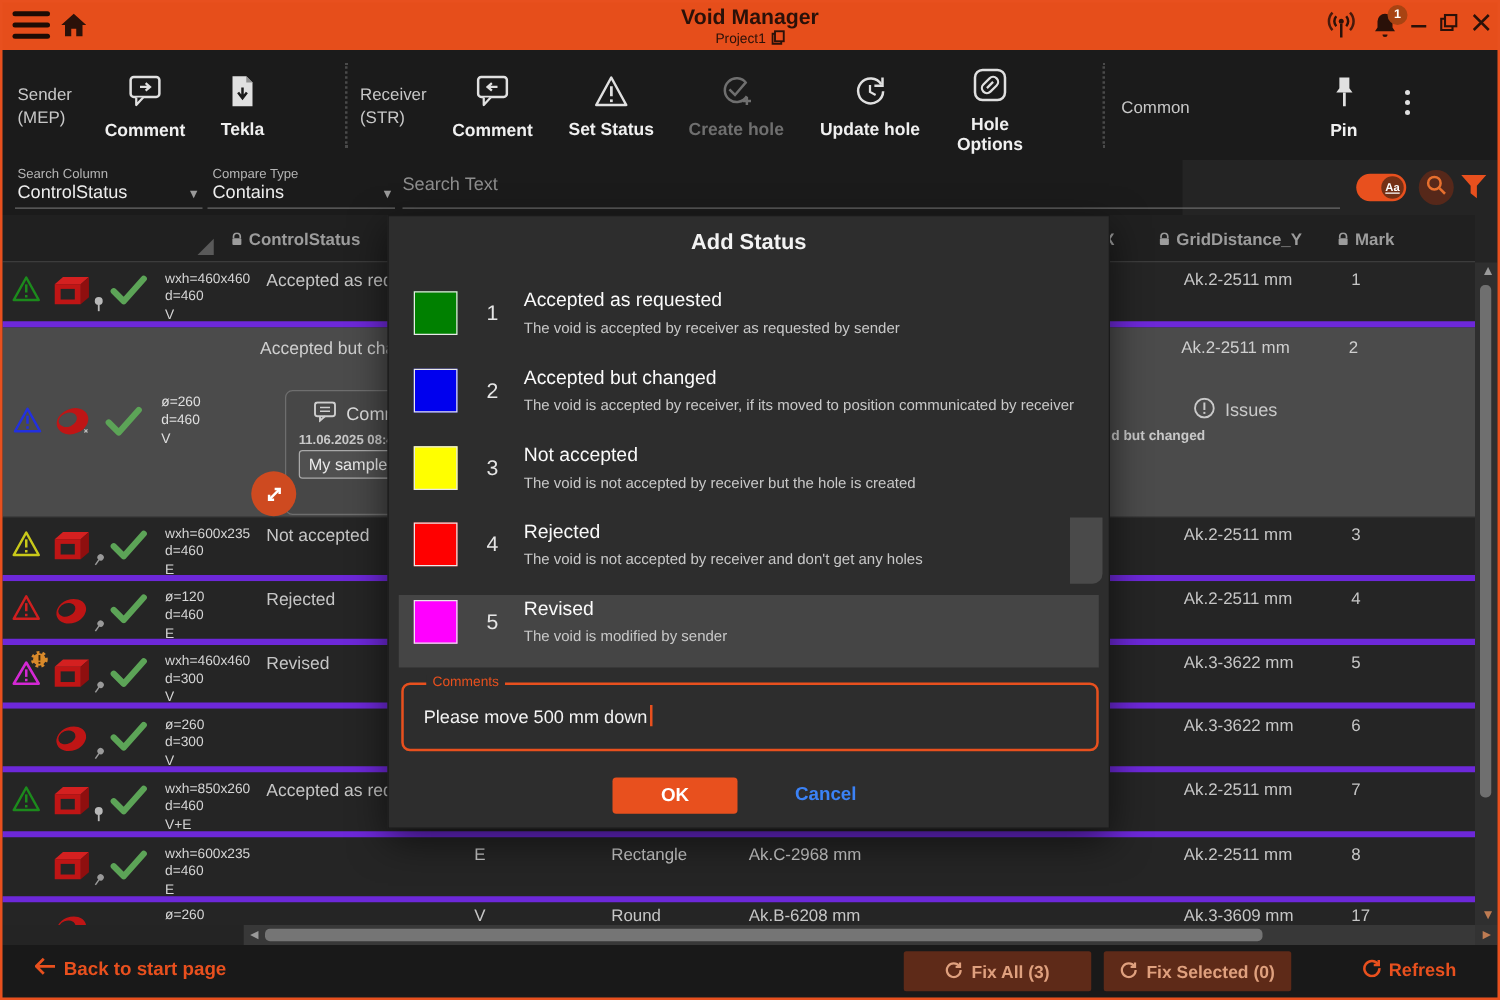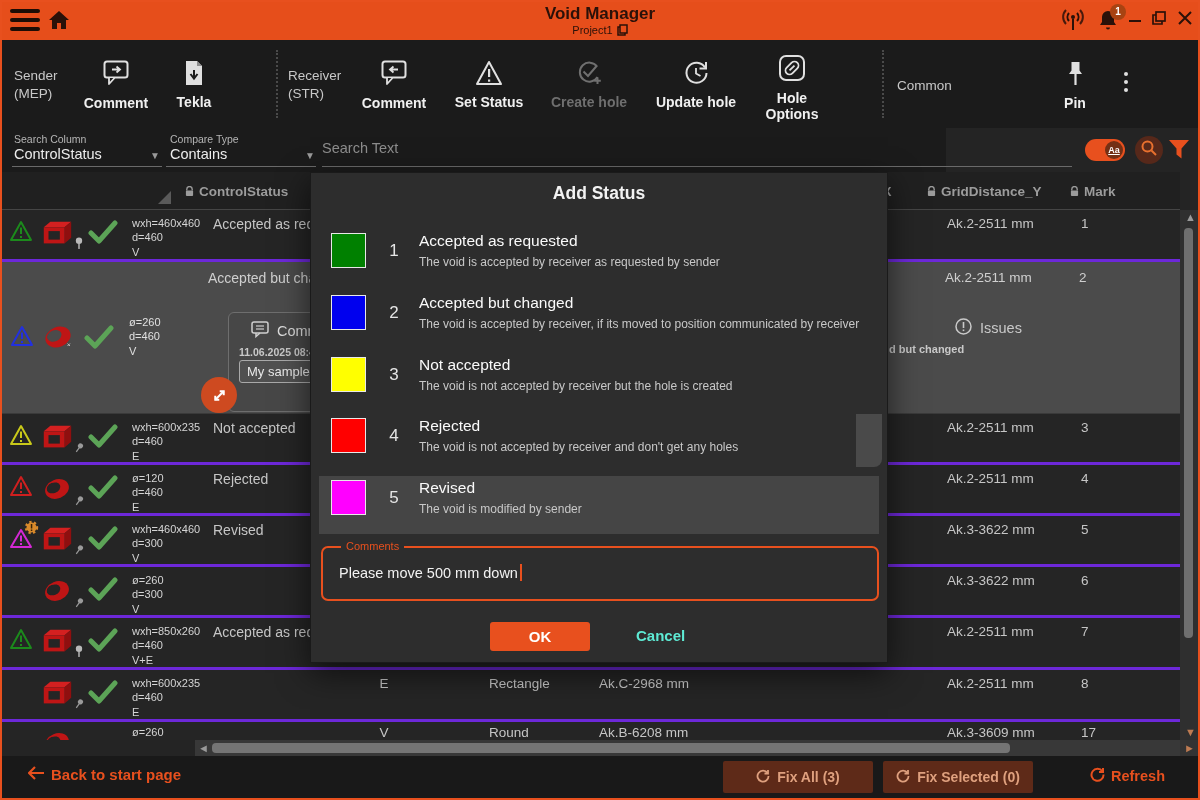--- a/index.html
+++ b/index.html
@@ -48,21 +48,21 @@
   #filter-btn { position:absolute; left:1166px; top:11px; cursor:pointer; }
 
   
   #thead { position:absolute; left:2px; top:172px; width:1178px; height:38px; background:#202020; border-bottom:1px solid #454545; }
   .hdr { position:absolute; top:0; height:38px; display:flex; align-items:center; gap:5px;
     font-weight:bold; color:#9c9c9c; font-size:13.5px; }
   #hdr-grip { position:absolute; left:156px; top:19px; width:0; height:0;
     border-left:13px solid transparent; border-bottom:13px solid #5a5a5a; }
 
   
-  .trow { position:absolute; left:2px; width:1178px; background:#252525; border-bottom:3px solid #6d28d9;
+  .trow { position:absolute; left:2px; width:1178px; background:#252525; border-bottom:5px solid #6d28d9;
     display:flex; align-items:flex-start; padding-top:6px; }
   .c-warn { width:38px; display:flex; justify-content:center; padding-top:4px; }
   .c-elem { width:40px; position:relative; padding-top:2px; }
   .c-check { width:46px; display:flex; justify-content:center; padding-top:4px; }
   .c-dims { width:87px; padding-left:6px; font-size:11px; color:#d5d5d5; line-height:1.3; }
   .c-status { width:106px; font-size:14px; color:#c6c6c6; overflow:hidden; white-space:nowrap; }
   .c-sys { width:130px; text-align:center; font-size:13.5px; color:#c6c6c6; }
   .c-shape { width:150px; padding-left:40px; font-size:13.5px; color:#c6c6c6; }
   .c-gdx { width:290px; text-align:left; padding-right:8px; font-size:13.5px; color:#c6c6c6; }
   .c-gdy { width:165px; padding-left:58px; font-size:13.5px; color:#c6c6c6; }
@@ -112,21 +112,21 @@
   .mopt .sw { position:absolute; left:12px; top:4px; width:35px; height:35px; border:1px solid #e8e8e8; }
   .mopt .num { position:absolute; left:58px; top:12px; width:34px; text-align:center; font-size:17px; color:#e5e5e5; }
   .mopt .ttl { position:absolute; left:100px; top:3px; font-size:15.5px; color:#fafafa; }
   .mopt .dsc { position:absolute; left:100px; top:26px; font-size:12px; color:#c8c8c8; }
   #comments-box { position:absolute; left:10px; top:373px; width:558px; height:55px; border:2px solid #E8501E; border-radius:7px; }
   #comments-label { position:absolute; left:18px; top:-8px; background:#2D2D2D; padding:0 5px; font-size:11px; color:#E8501E; }
   #comments-value { position:absolute; left:16px; top:16px; font-size:14.5px; color:#f2f2f2; }
   #caret { display:inline-block; width:2px; height:17px; background:#E8501E; margin-left:2px; vertical-align:-3px; }
   #ok-btn { position:absolute; left:179px; top:449px; width:100px; height:29px; background:#E8501E; border:none; border-radius:3px;
     color:#fff; font-weight:bold; font-size:15px; cursor:pointer; font-family:"Liberation Sans",sans-serif; }
-  #cancel-btn { position:absolute; left:325px; top:454px; background:none; border:none; color:#5eead4; font-weight:bold;
+  #cancel-btn { position:absolute; left:325px; top:454px; background:none; border:none; color:#3b82f6; font-weight:bold;
     font-size:15px; cursor:pointer; font-family:"Liberation Sans",sans-serif; }
 </style>
 </head>
 <body>
 
 <div id="app">
 
   <div id="titlebar">
     <div id="hamburger">
         <div></div>

